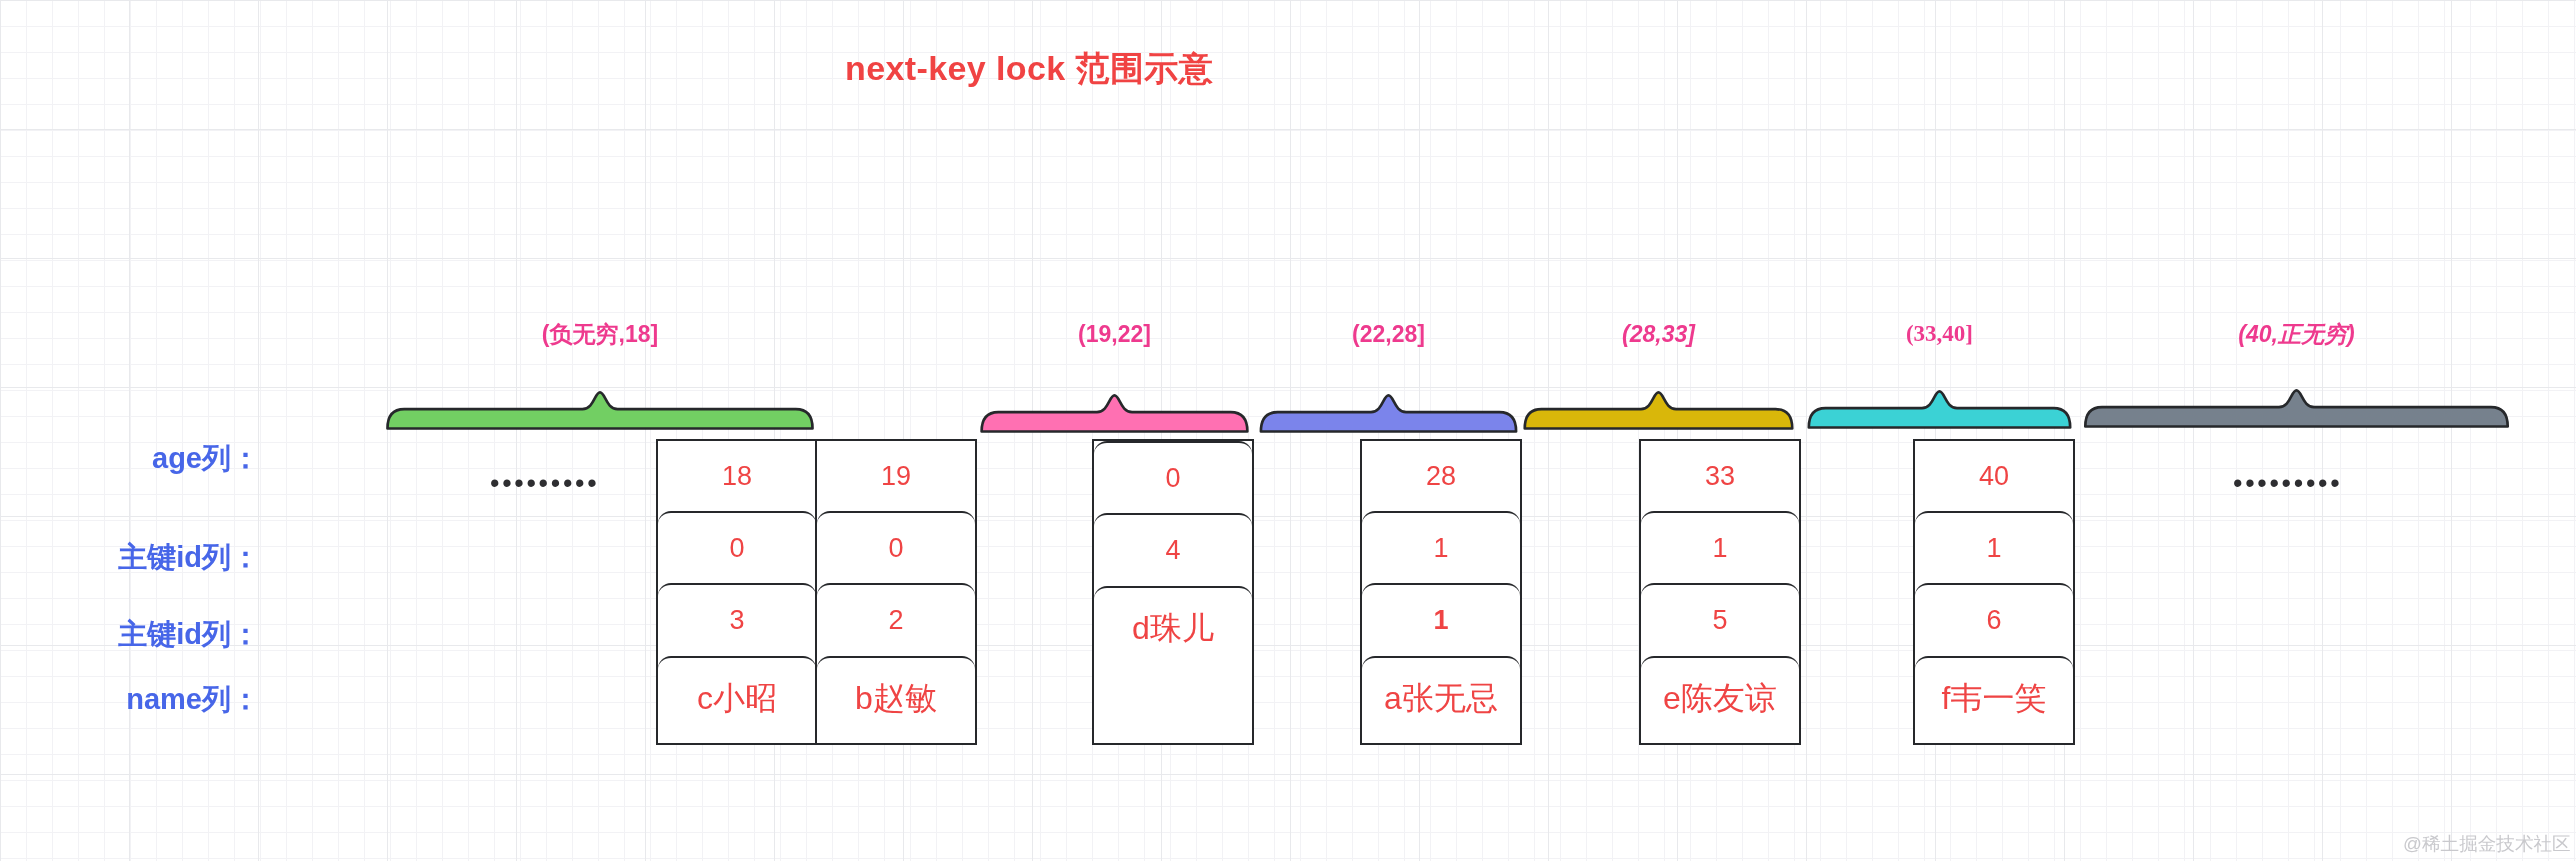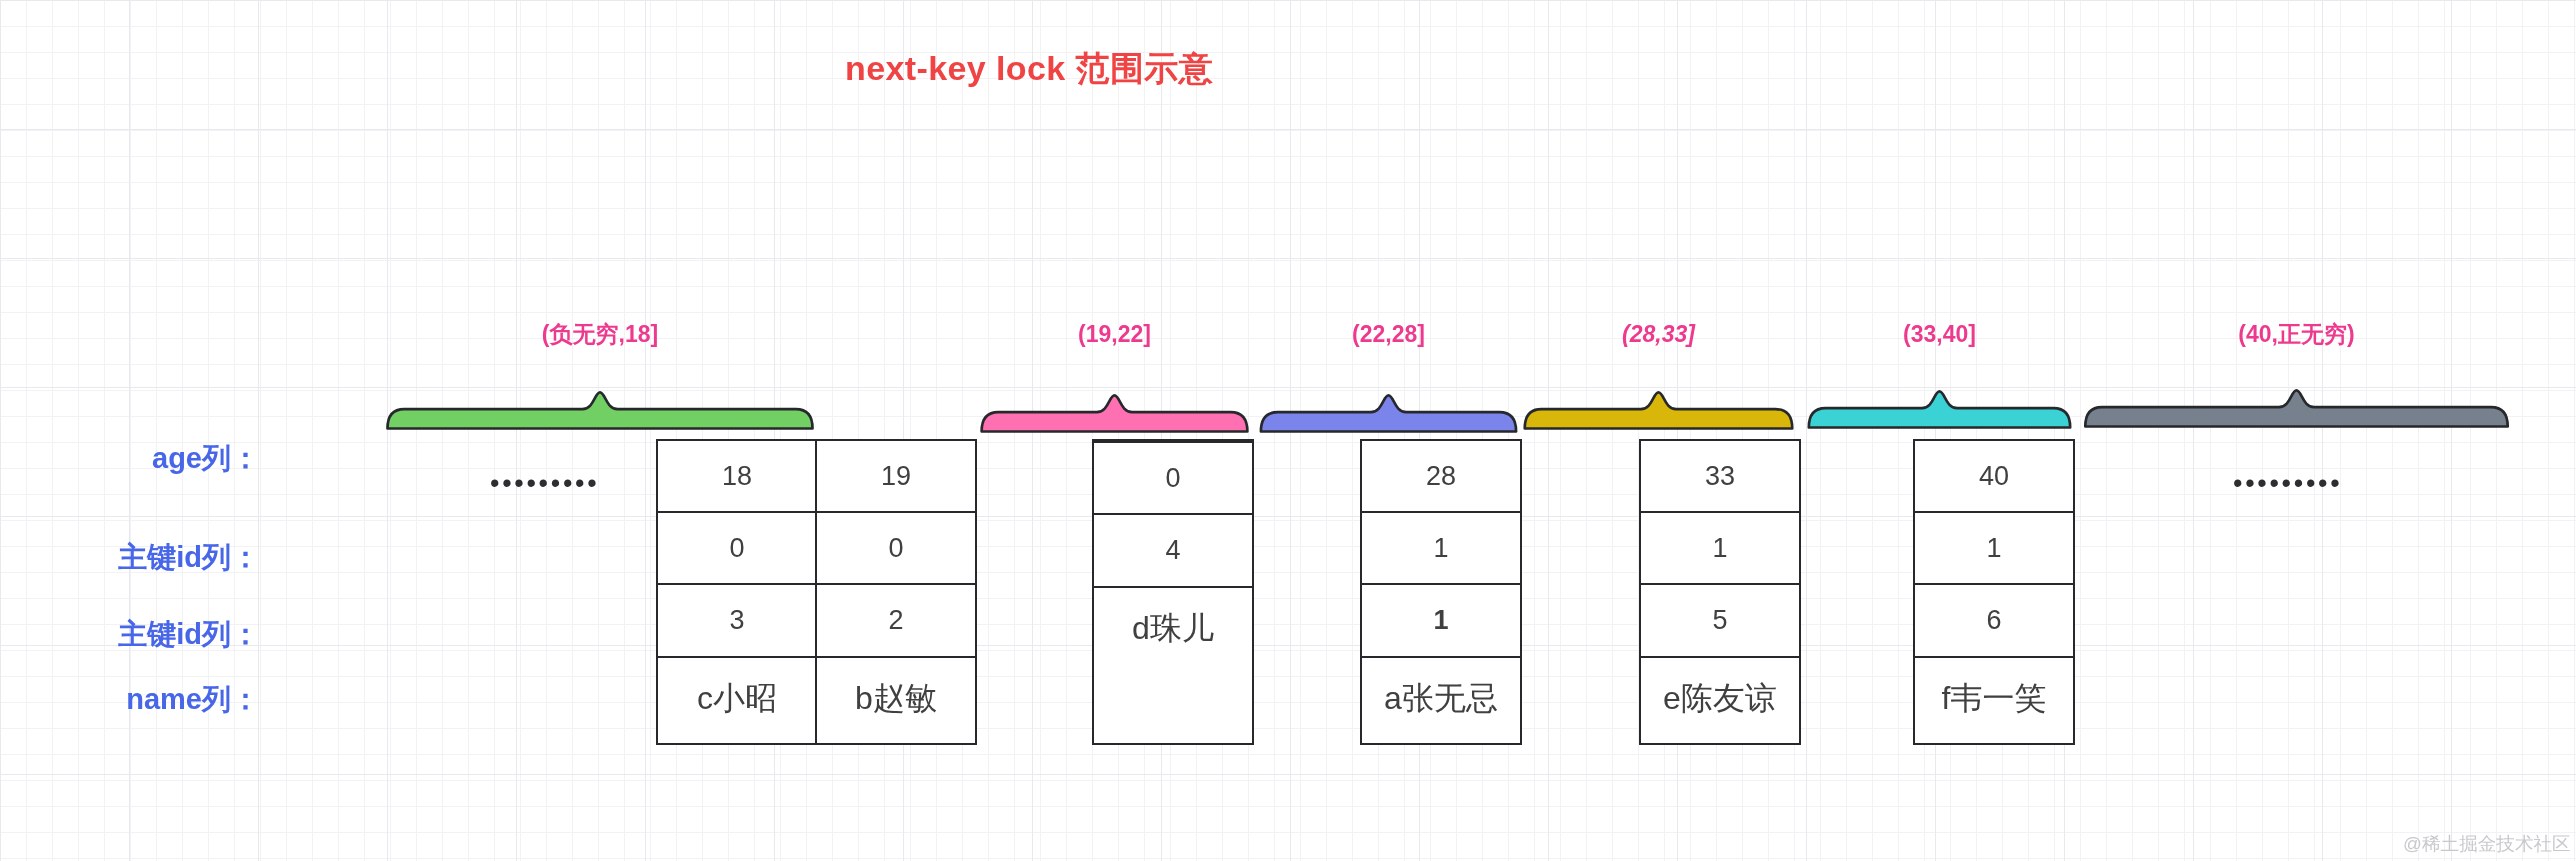--- a/index.html
+++ b/index.html
@@ -32,21 +32,21 @@
     position:absolute;left:36px;width:224px;height:39px;line-height:39px;
     text-align:right;font-size:29px;font-weight:bold;color:#4766e8;
     white-space:nowrap;
   }
   .record-col{
     position:absolute;top:439px;width:162px;height:306px;
     border:2.7px solid #26282b;background:#ffffff;box-sizing:border-box;
   }
   .cell{
     display:flex;align-items:center;justify-content:center;
-    font-size:27px;color:#404040;box-sizing:border-box;
+    font-size:27px;color:#ef4444;box-sizing:border-box;border-radius:13px;
   }
   .cell.r1{height:70px;}
   .cell.r2{height:72px;border-top:2.7px solid #26282b;}
   .cell.r3{height:73px;border-top:2.7px solid #26282b;}
   .cell.r4{height:83px;border-top:2.7px solid #26282b;font-size:32px;}
   .cell[data-bold="true"]{font-weight:bold;}
   .dots{
     position:absolute;top:467px;height:32px;line-height:32px;
     font-size:27px;letter-spacing:2.7px;color:#2e2e31;white-space:nowrap;
   }
@@ -59,22 +59,22 @@
 <body>
 
 <div id="canvas">
 
   <div class="title">next-key lock 范围示意</div>
 
   <div class="range-label" style="left:383px;width:434px;">(负无穷,18]</div>
   <div class="range-label" style="left:978px;width:273px;">(19,22]</div>
   <div class="range-label" style="left:1257px;width:263px;">(22,28]</div>
   <div class="range-label" style="left:1521px;width:275px;font-style:italic;">(28,33]</div>
-  <div class="range-label" style="left:1805px;width:269px;">(33,40]</div>
-  <div class="range-label" style="left:2081px;width:431px;">(40,正无穷)</div>
+  <div class="range-label" style="left:1805px;width:269px;font-family:Liberation Serif, serif;">(33,40]</div>
+  <div class="range-label" style="left:2081px;width:431px;font-style:italic;">(40,正无穷)</div>
 
   <svg class="brace" style="left:383px;top:388px;" width="434" height="44" viewBox="0 0 489 50">
       <path fill="#72cf63" d="M3,46 Q3,24 22,24 L224.5,24 C237.5,24 238.5,5 244.5,5 C250.5,5 251.5,24 264.5,24 L467,24 Q486,24 486,46 Z"></path>
     </svg>
   <svg class="brace" style="left:978px;top:391px;" width="273" height="44" viewBox="0 0 308 50">
       <path fill="#ff70b2" d="M3,46 Q3,24 22,24 L134,24 C147,24 148,5 154,5 C160,5 161,24 174,24 L286,24 Q305,24 305,46 Z"></path>
     </svg>
   <svg class="brace" style="left:1257px;top:391px;" width="263" height="44" viewBox="0 0 296 50">
       <path fill="#7b84eb" d="M3,46 Q3,24 22,24 L128,24 C141,24 142,5 148,5 C154,5 155,24 168,24 L274,24 Q293,24 293,46 Z"></path>
     </svg>

